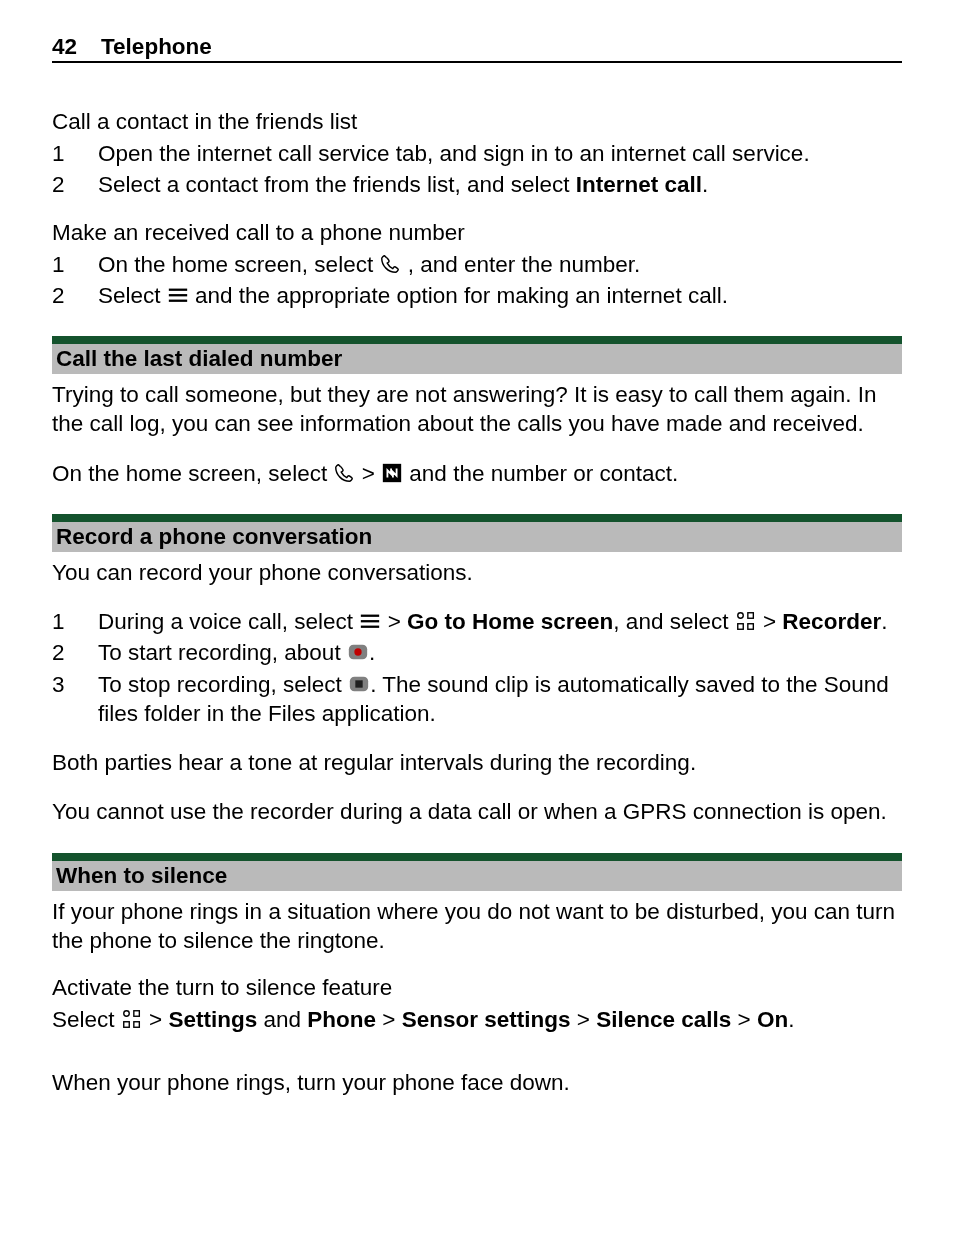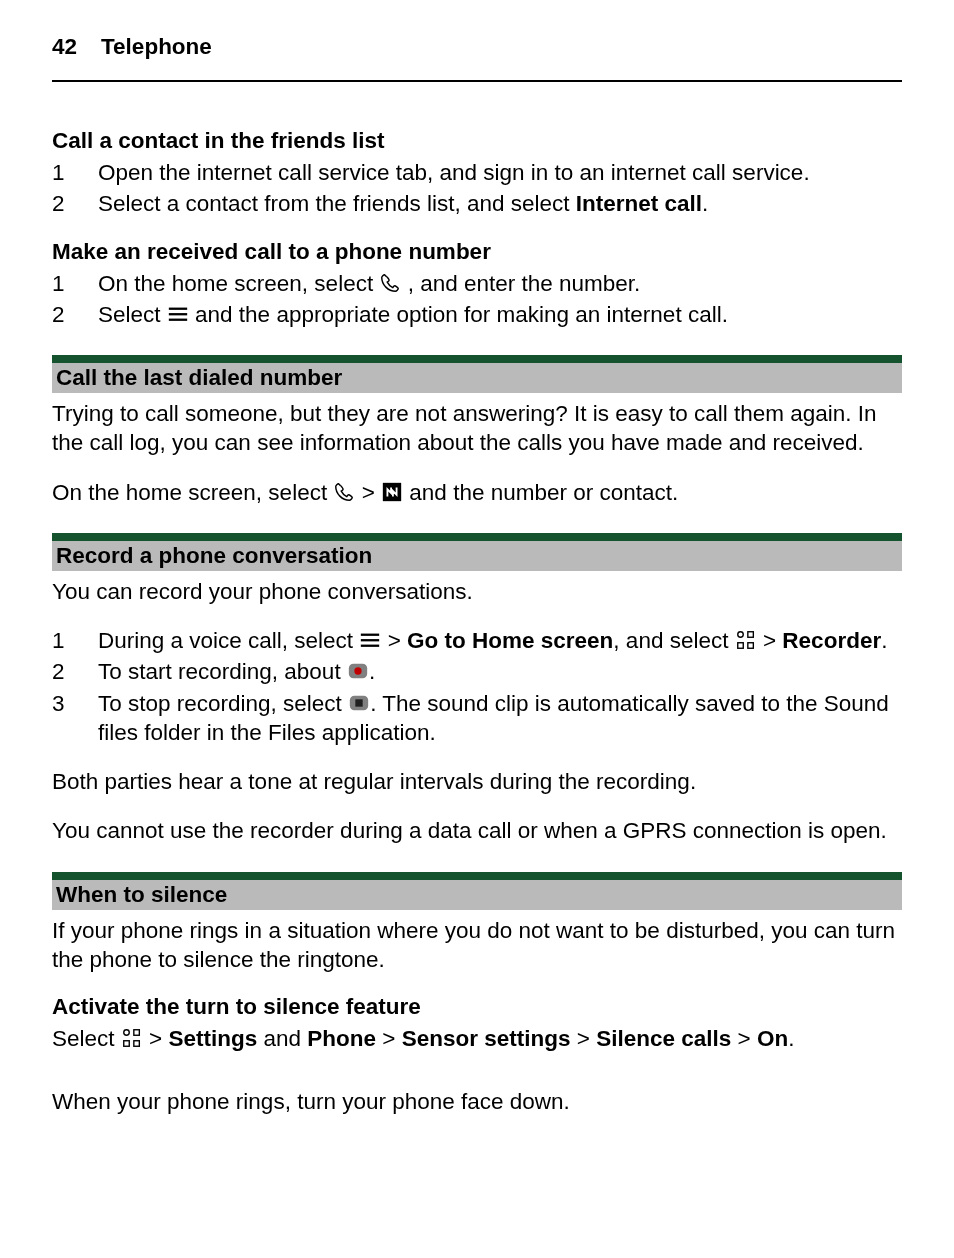--- a/index.html
+++ b/index.html
@@ -11,26 +11,26 @@
   }
   .page {
     padding: 34px 52px 40px 52px;
   }
   .header-line {
     display: flex;
     align-items: baseline;
     font-weight: bold;
     font-size: 22.5px;
     border-bottom: 2px solid #000;
-    padding-bottom: 20px;
+    padding-bottom: 1px;
     margin-bottom: 46px;
   }
   .header-line .pg { margin-right: 24px; }
   .section-heading {
-    font-weight: bold;
+    font-weight: normal;
     font-size: 22.5px;
     margin-top: 0;
     margin-bottom: 4px;
   }
   .banner {
     background: #bababa;
     border-top: 8px solid #14532d;
     font-weight: bold;
     font-size: 22.5px;
     padding: 2px 4px 2px 4px;

